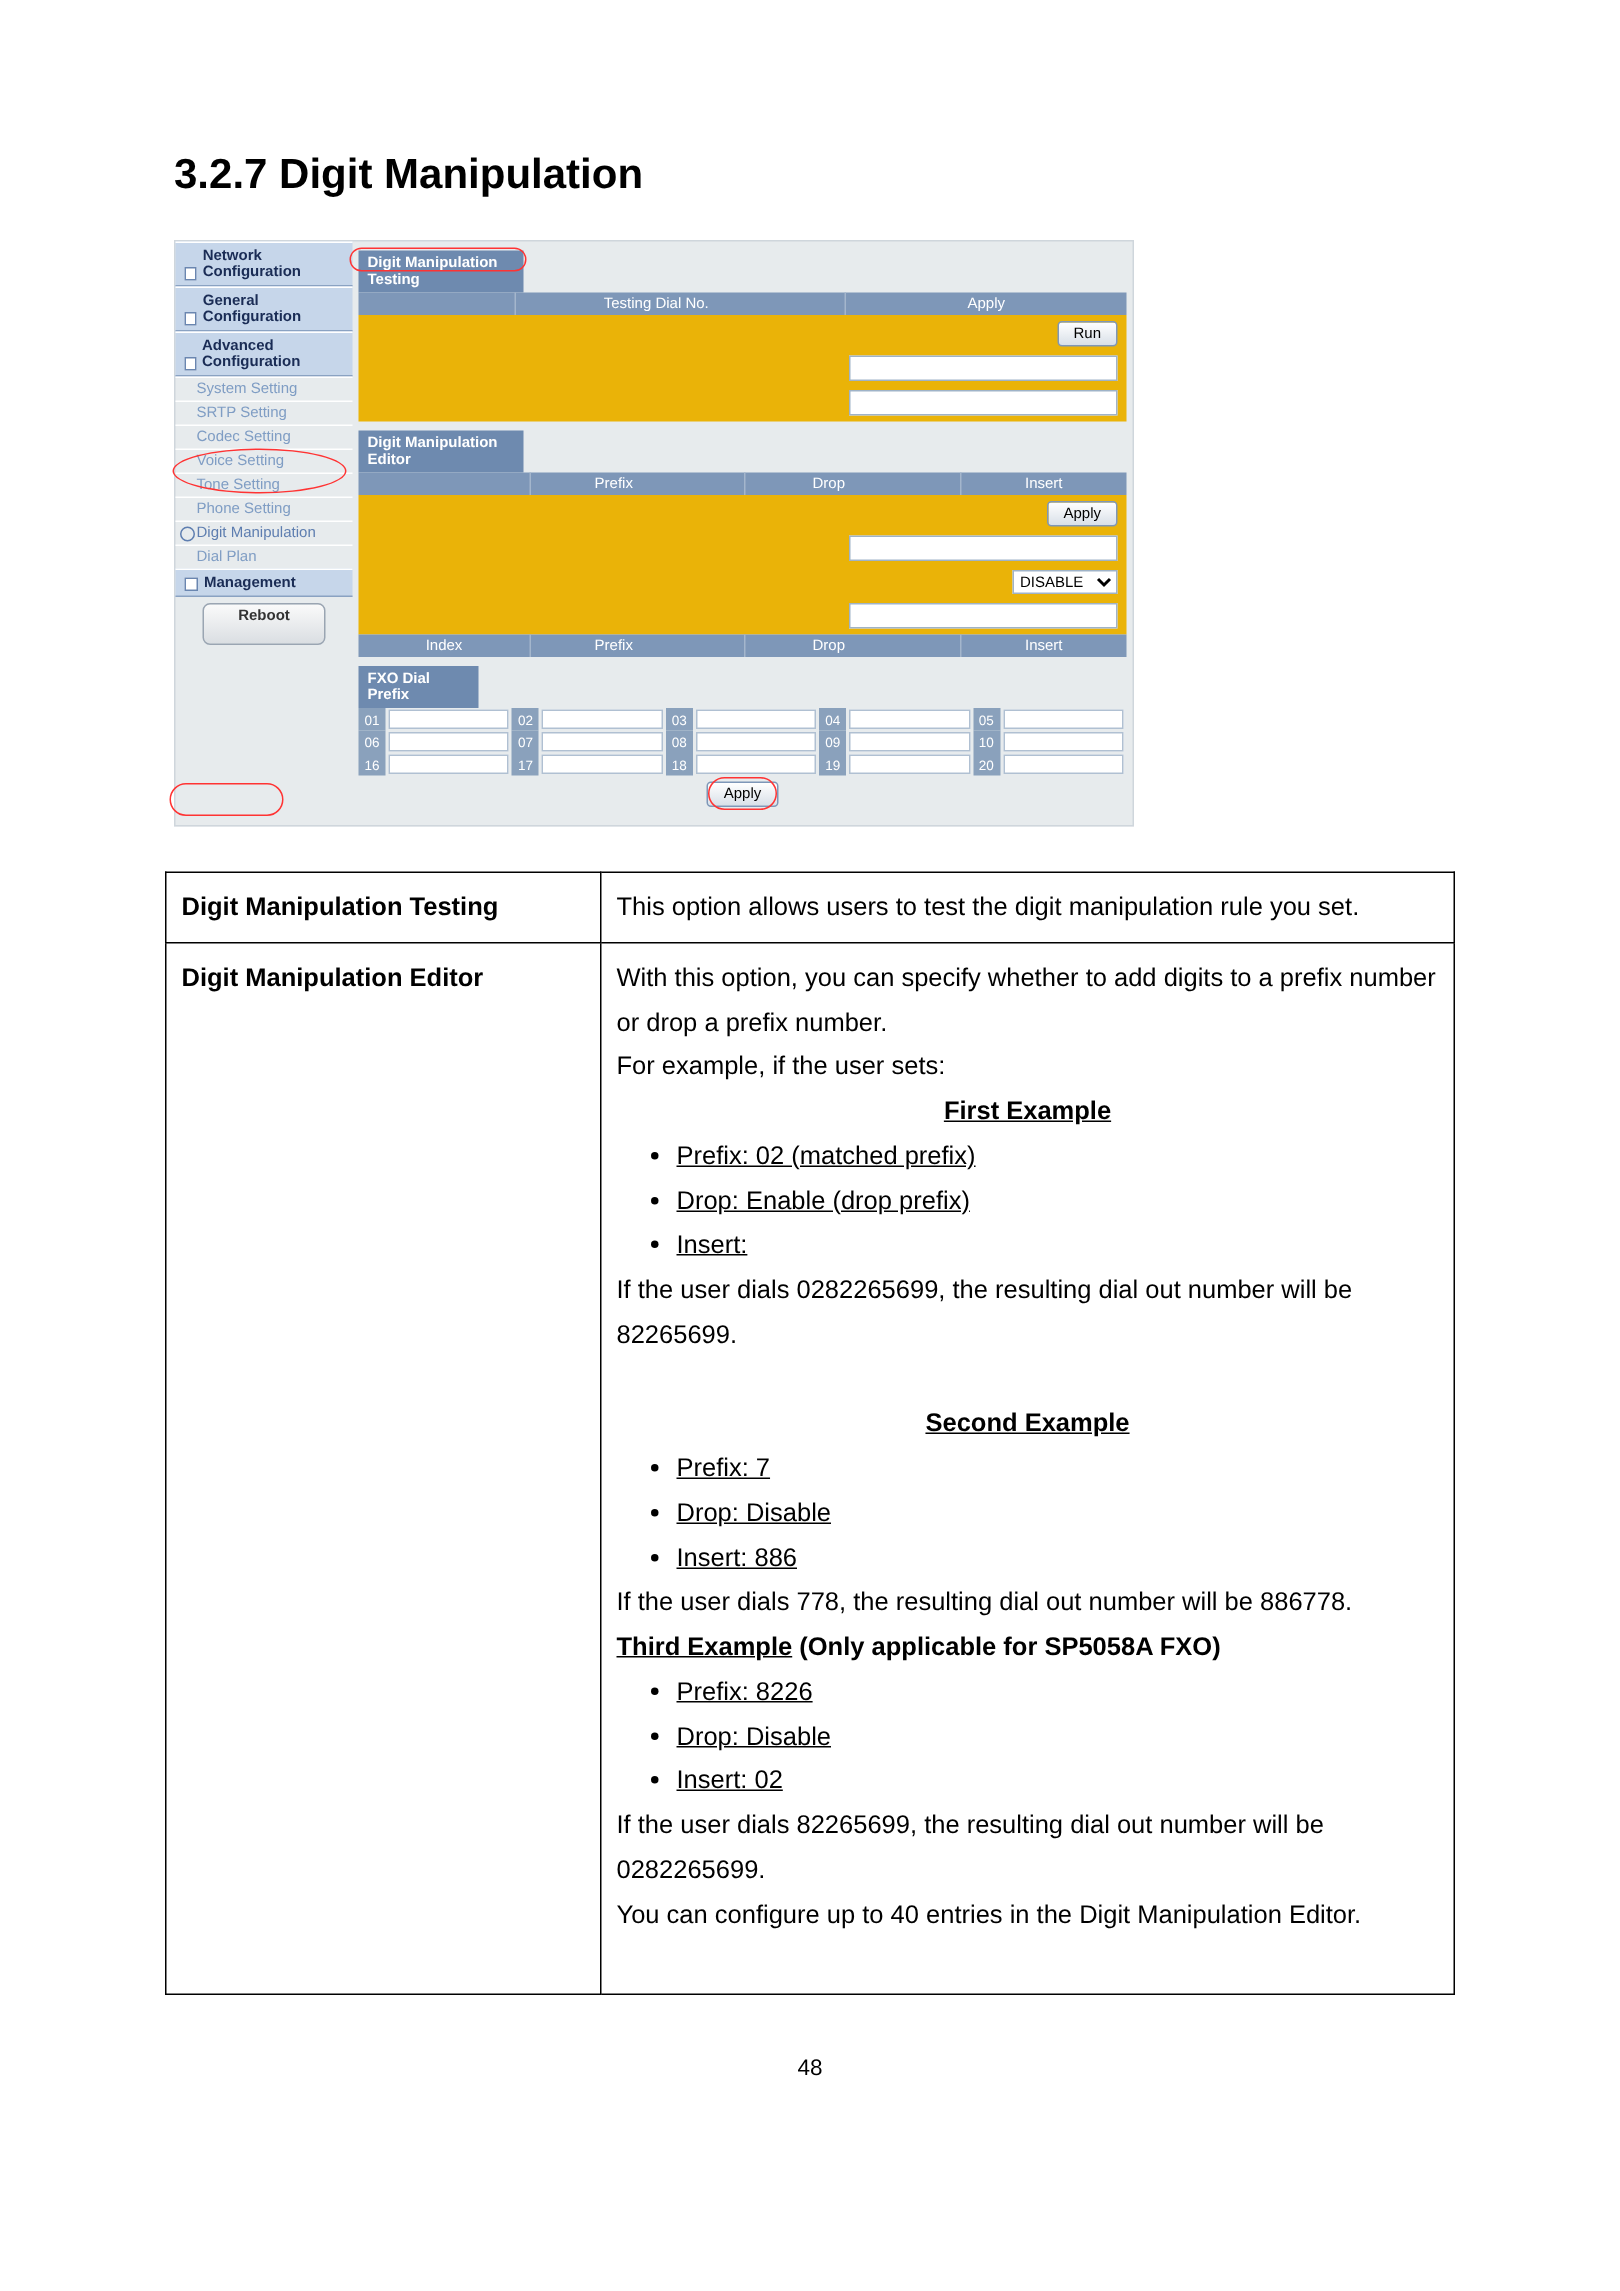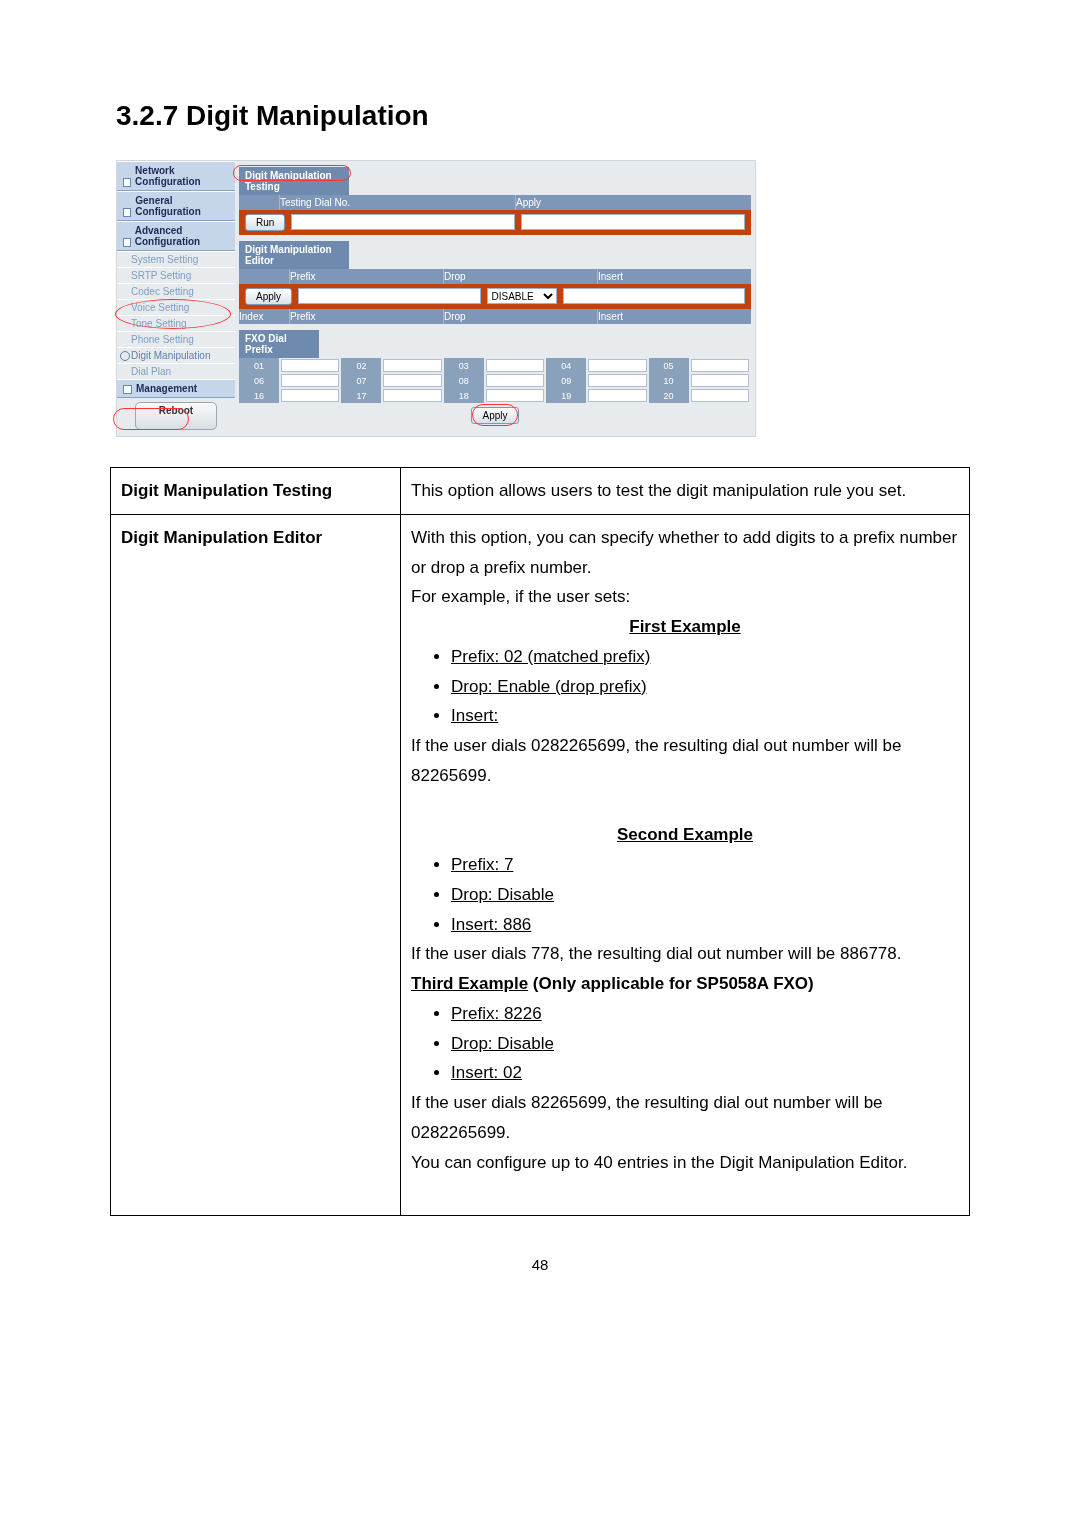--- a/index.html
+++ b/index.html
@@ -85,40 +85,40 @@
   }
   .shot-main { flex: 1; padding: 6px 4px 12px 4px; position:relative; }
   .panel-title {
     background: #6e8aaf;
     color:#fff;
     font-size:10px;
     font-weight:bold;
     padding:3px 6px;
   }
   .hdr-row { display:flex; background:#7e97b8; color:#fff; font-size:10px; }
-  .hdr-row > div { flex:1; padding:2px 0; border-left:1px solid #a4b6cc;}
+  .hdr-row > div { flex:1; text-align:center; padding:2px 0; border-left:1px solid #a4b6cc;margin-left:32px;}
   .hdr-row > div:first-child { border-left:none }
-  .ctl-row { display:flex; align-items:flex-start; gap:6px; padding:4px 6px; background:#c2410c;}
+  .ctl-row { display:flex; align-items:flex-end; gap:6px; padding:4px 6px; background:#eab308;flex-direction:column;}
   .btn-sm {
     font-size:10px; padding:2px 10px; border:1px solid #7e97b8;
     background:linear-gradient(#fff,#d9e0e8);
     border-radius:3px;
     cursor:pointer;
   }
   .inp {
     height:16px; border:1px solid #9fb3c8; background:#fff; flex:1;
   }
   .sel {
     height:16px; font-size:10px; border:1px solid #9fb3c8; background:#fff;
   }
   .panel-gap { height:6px; }
   .fxo-table { width:100%; border-collapse:collapse; font-size:9px; }
   .fxo-table td { padding:1px 2px; }
   .fxo-table .num {
-    width:40px; text-align:center; color:#fff; background:#8aa1bc;
+    width:18px; text-align:center; color:#fff; background:#8aa1bc;
   }
   .fxo-table .cell input {
     width:100%; height:13px; border:1px solid #b0c0d2; background:#fff;
   }
   .apply-wrap { text-align:center; margin-top:4px; position:relative; }
 
   
   table.desc {
     width: 100%;
     border-collapse: collapse;

